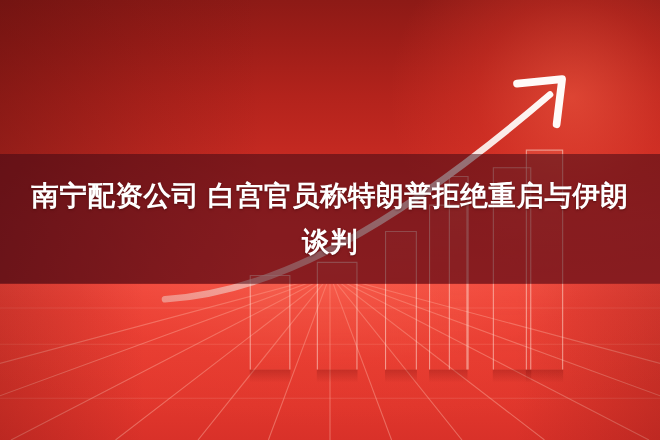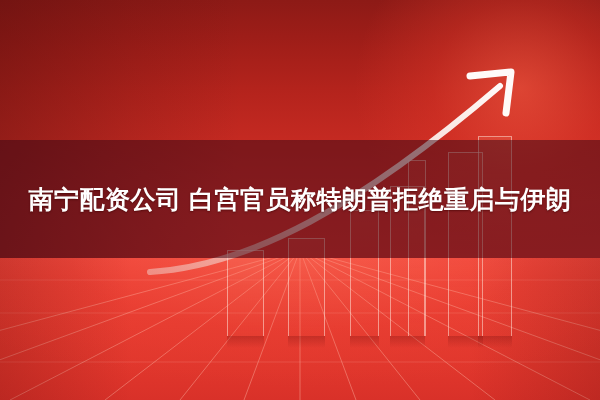--- a/index.html
+++ b/index.html
@@ -196,15 +196,16 @@
         <stop offset="100%" stop-color="#fffaf8" stop-opacity="1"></stop>
       </linearGradient>
     </defs>
     <path d="M 150 272 C 250 266, 360 206, 500 86" fill="none" stroke="url(#arrowGrad)" stroke-width="6" stroke-linecap="round"></path>
     <path d="M 470 76 L 511 72 L 506 113" fill="none" stroke="#fffaf8" stroke-width="7" stroke-linecap="round" stroke-linejoin="round"></path>
   </svg>
 
   <div class="band"></div>
   <div class="headline">
     <span class="l1">南宁配资公司 白宫官员称特朗普拒绝重启与伊朗</span>
+    <span class="l2">谈判</span>
   </div>
 
 </div>
 
 </body></html>

